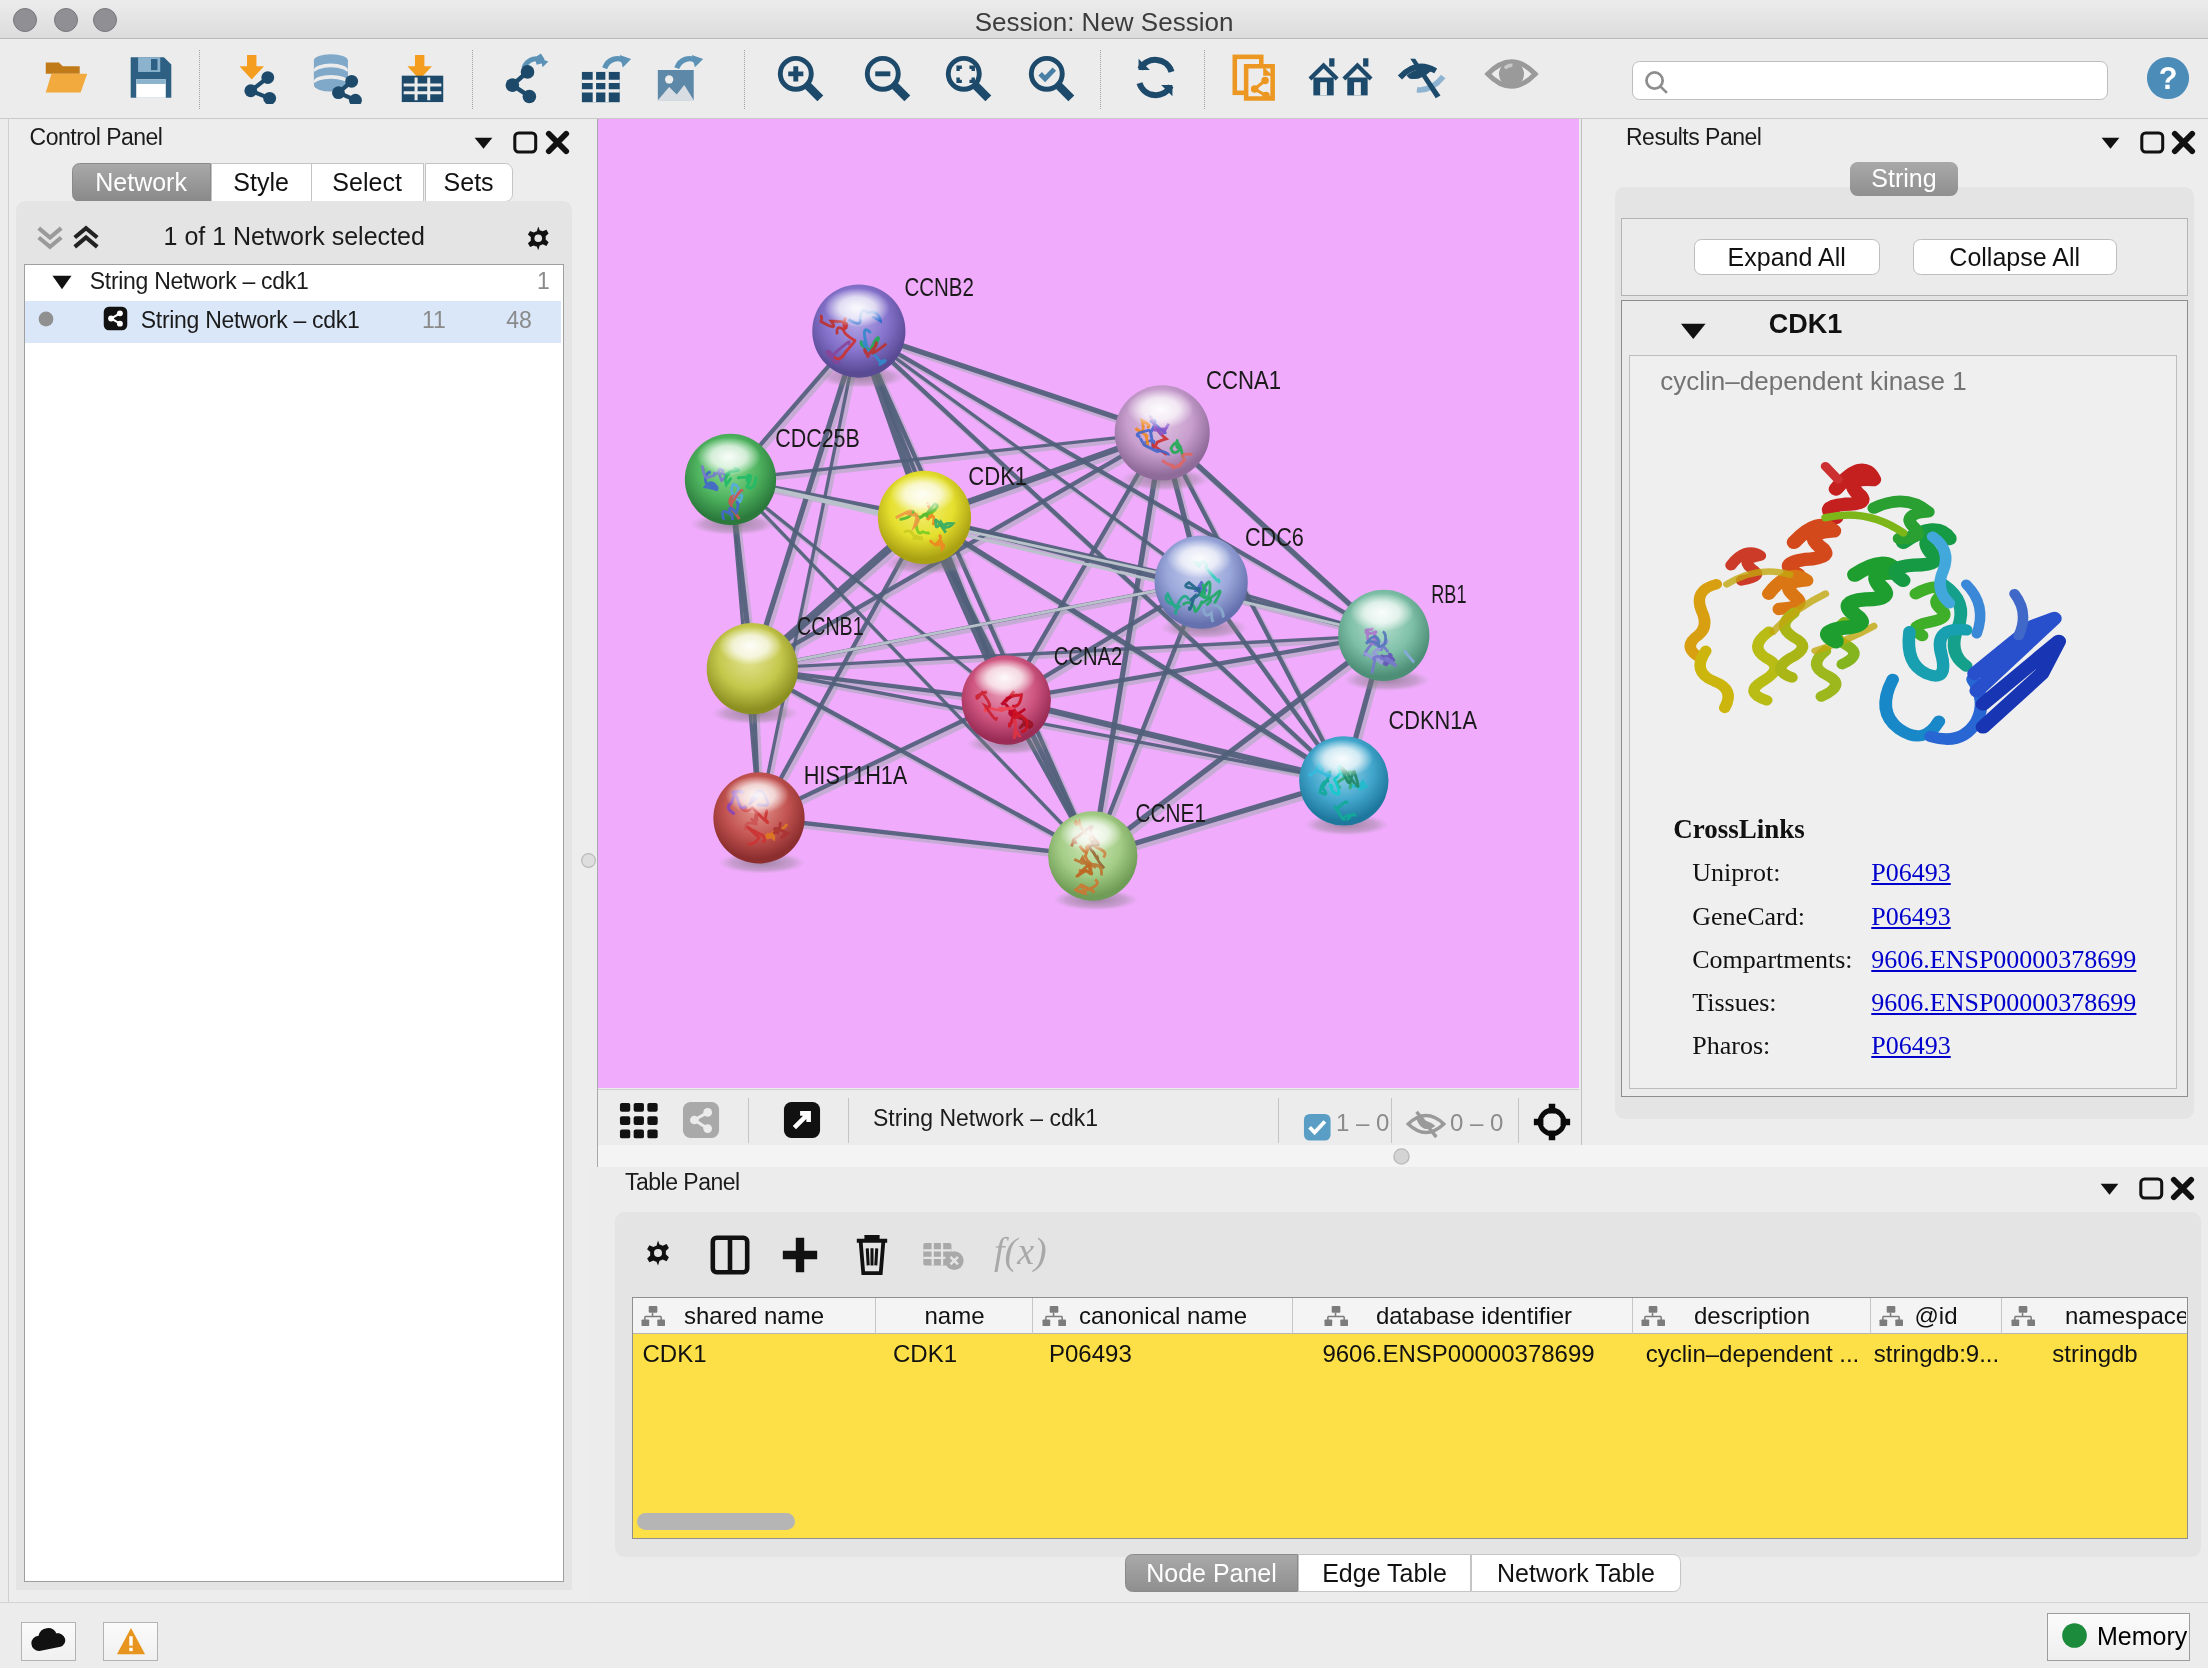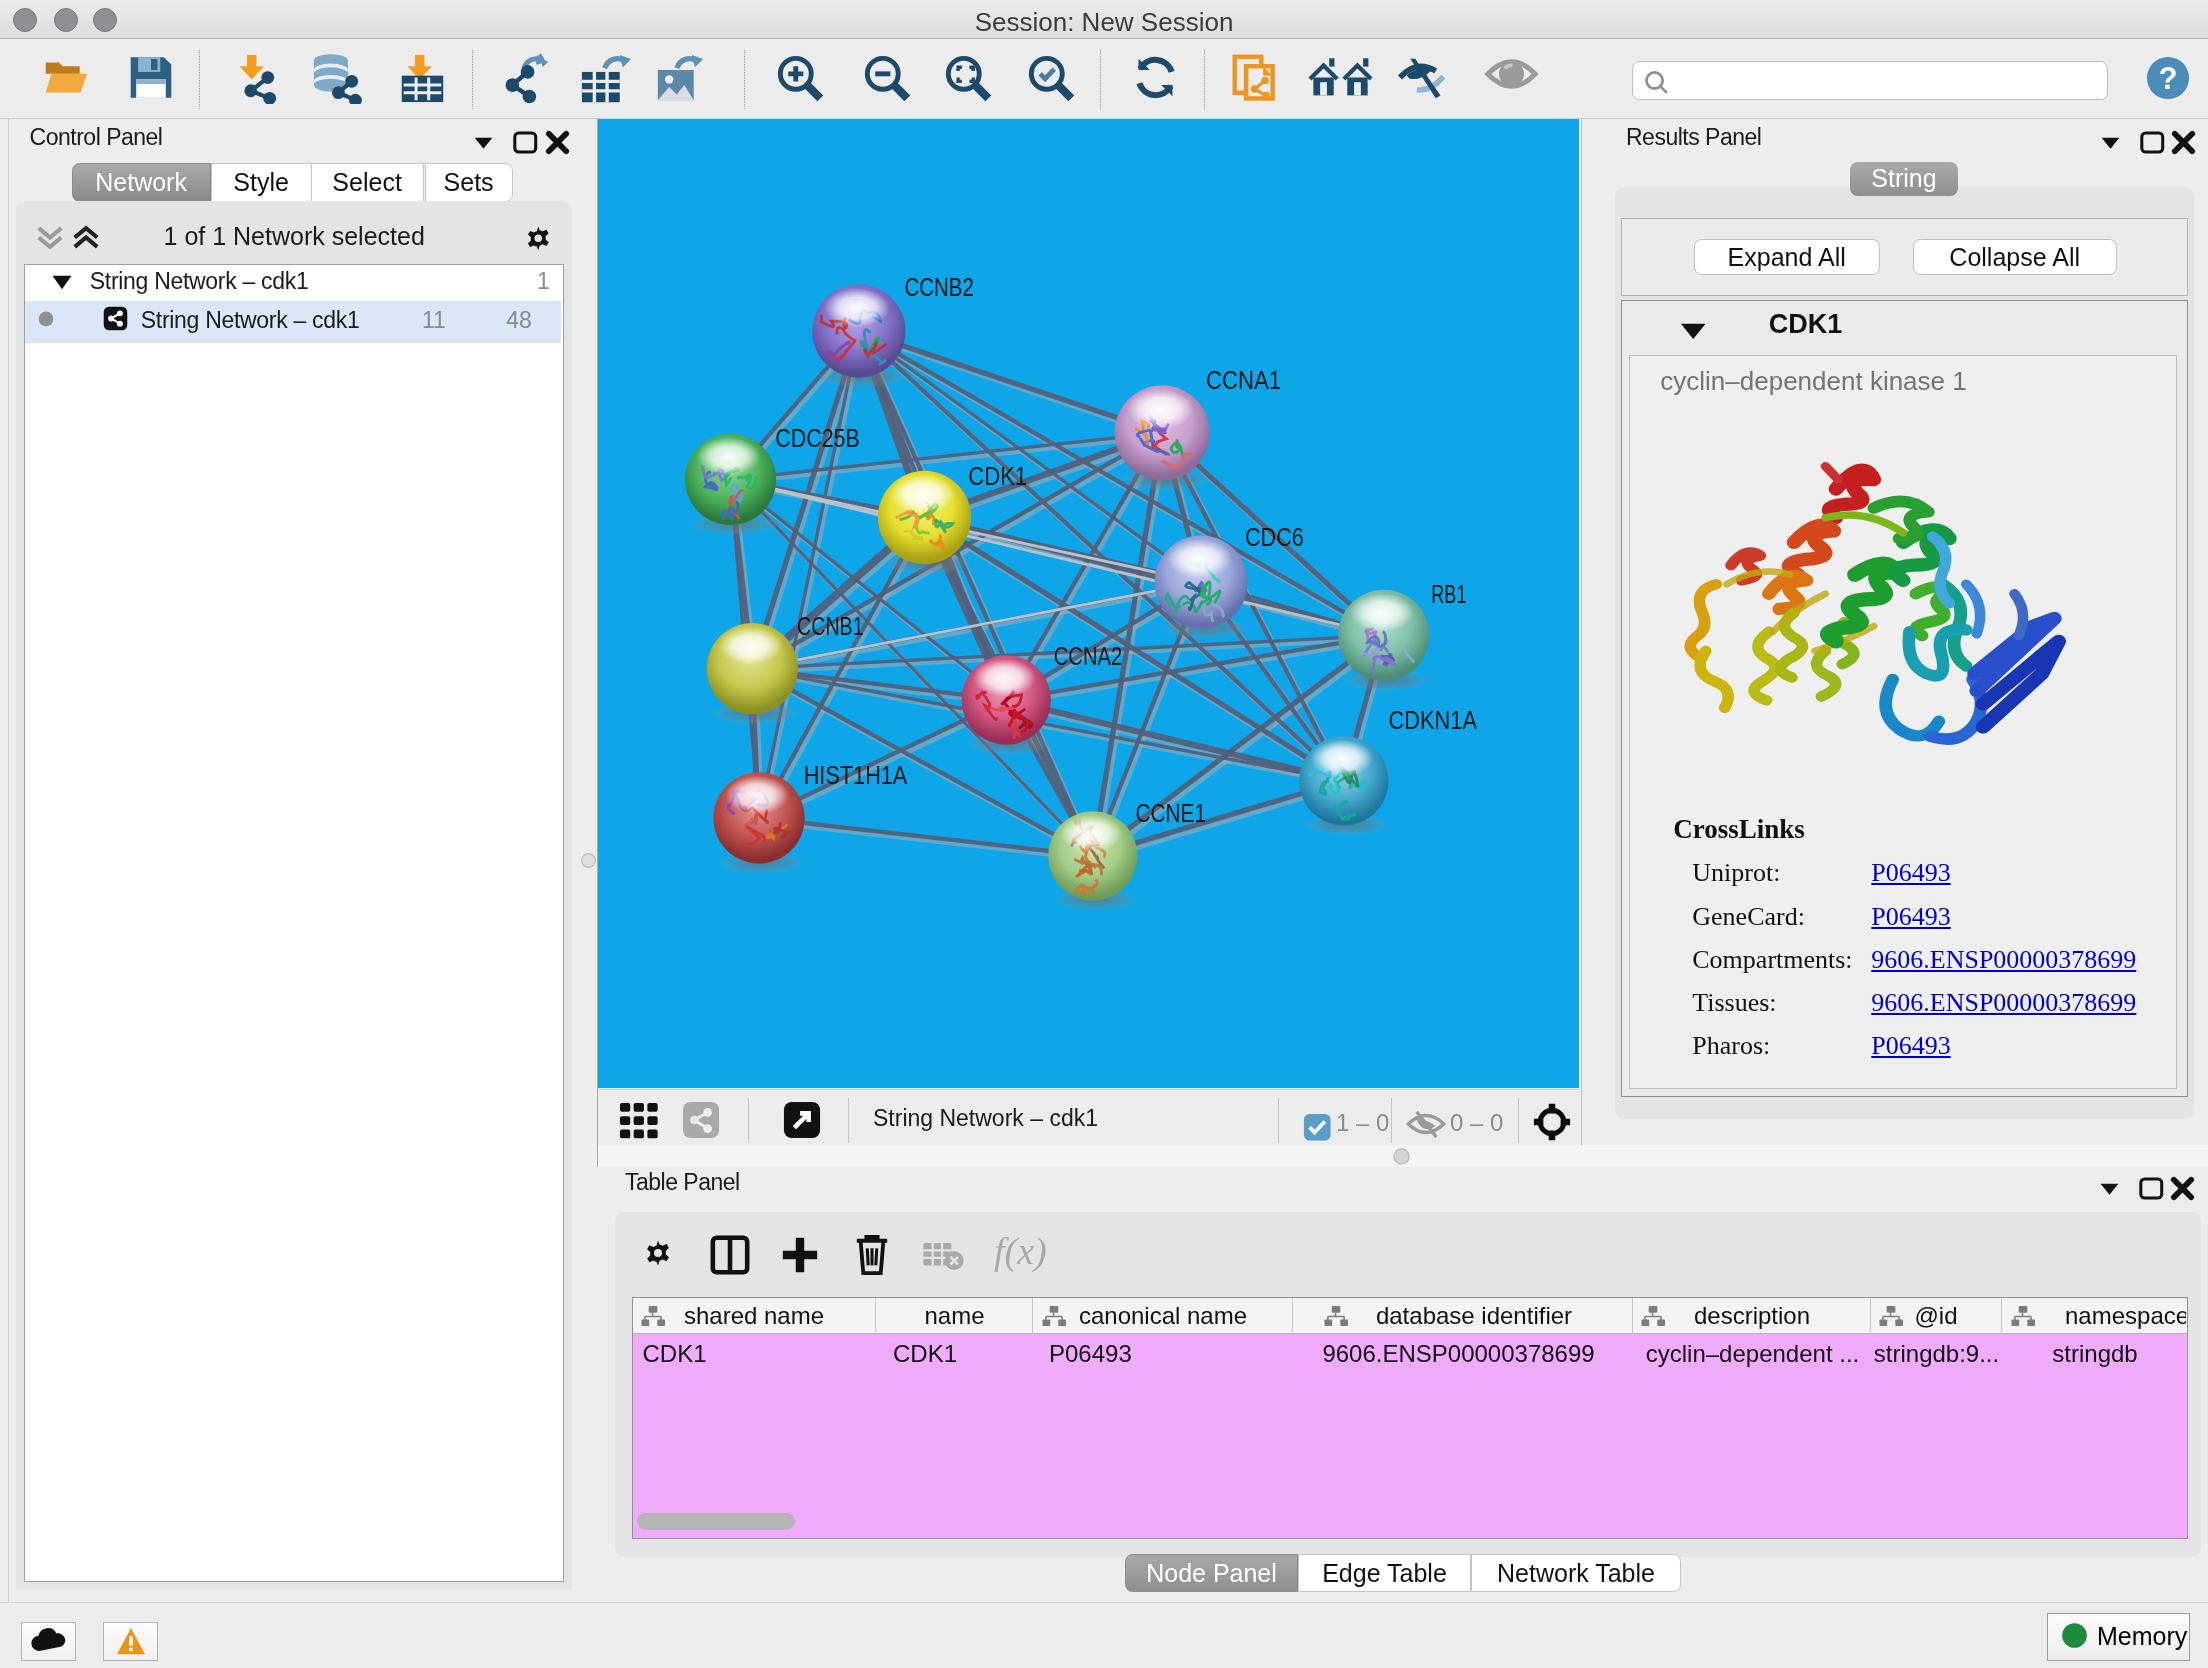--- a/index.html
+++ b/index.html
@@ -24,38 +24,38 @@
 .pwidg { position:absolute; }
 #cp-sub { position:absolute; left:7.6px; top:82px; width:556px; height:1389px;
   background:#e4e4e4; border-radius:9.5px 9.5px 0 0; }
 .tabbtn { position:absolute; top:44px; height:39px; font-size:25px; text-align:center;
   background:#fff; border:1px solid #c4c4c4; color:#111; line-height:37px; }
 .tabsel { background:linear-gradient(#a9a9a9,#898989); color:#fff; border-color:#8a8a8a; }
 #cp-list { position:absolute; left:7.6px; top:63px; width:540px; height:1318px;
   background:#fff; border:1.9px solid #9f9f9f; }
 #netrow2 { position:absolute; left:0; top:36px; width:536px; height:42px; background:#d9e7f8; }
 
-#netview { position:absolute; left:598px; top:119px; width:981px; height:969px; background:#0ea5e9; }
+#netview { position:absolute; left:598px; top:119px; width:981px; height:969px; background:#f0abfc; }
 #netbar { position:absolute; left:598px; top:1089px; width:981px; height:56px;
   background:#ececec; border-top:1px solid #cfcfcf; }
 #splitter { position:absolute; left:598px; top:1145px; width:1610px; height:22px; background:#f4f4f4; }
 
 #resultspanel { position:absolute; left:1581px; top:119px; width:628px; height:1026px; background:#ededed; border-left:1px solid #c0c0c0; }
 #rp-sub { position:absolute; left:33px; top:68px; width:579px; height:932px; background:#e4e4e4; border-radius:9.5px; }
 #rp-expbox { position:absolute; left:5.7px; top:31px; width:567px; height:78px; background:#ebebeb; border:1.9px solid #b3b3b3; }
 .wbtn { position:absolute; top:20px; height:36px; background:#fff; border:1px solid #bdbdbd; border-radius:7.6px; font-size:25px; text-align:center; line-height:34px; color:#111; }
 #rp-cdk1box { position:absolute; left:5.7px; top:113px; width:567px; height:797px; background:#ebebeb; border:1.9px solid #8d8d8d; }
 #rp-cdk1inner { position:absolute; left:7.6px; top:54px; width:548px; height:734px; background:#efefef; border:1px solid #bdbdbd; }
 .serif { font-family:"Liberation Serif",serif; }
 .rplink { color:#0000cc; text-decoration:underline; font-family:"Liberation Serif",serif; font-size:26px; }
 .rplabel { font-family:"Liberation Serif",serif; font-size:26px; color:#111; }
 
 #tablepanel { position:absolute; left:590px; top:1167px; width:1619px; height:442px; background:#ececec; }
 #tp-sub { position:absolute; left:25px; top:45px; width:1586px; height:345px; background:#e4e4e4; border-radius:9.5px; }
-#tp-table { position:absolute; left:17px; top:85px; width:1556px; height:242px; background:#f0abfc; border:1.9px solid #8f8f8f;padding-left:33px; }
+#tp-table { position:absolute; left:17px; top:85px; width:1556px; height:242px; background:#fde047; border:1.9px solid #8f8f8f;padding-left:33px; }
 .thcell { position:absolute; top:0; height:36px; border-right:1px solid #c6c6c6; font-size:24px; color:#111; text-align:center; line-height:36px; }
 .treei { position:absolute; top:6.7px; width:25px; height:23px; }
 .tdcell { position:absolute; top:37px; height:38px; font-size:24px; color:#111; line-height:38px; }
 .btabs { position:absolute; top:387px; height:38px; font-size:25px; text-align:center; line-height:36px; background:#fff; border:1px solid #c4c4c4; color:#111; }
 
 #statusbar { position:absolute; left:0; top:1602px; width:2208px; height:65px; background:#ececec; border-top:1.9px solid #d4d4d4; }
 .sbtn { position:absolute; top:19px; width:55px; height:39px; background:linear-gradient(#fbfbfb,#f0f0f0); border:1.9px solid #b3b3b3; }
 #membtn { position:absolute; left:2047px; top:9.5px; width:143px; height:48px; background:linear-gradient(#fbfbfb,#eee); border:1.9px solid #9d9d9d; font-size:25px; line-height:44px; }
 </style>
 </head>

